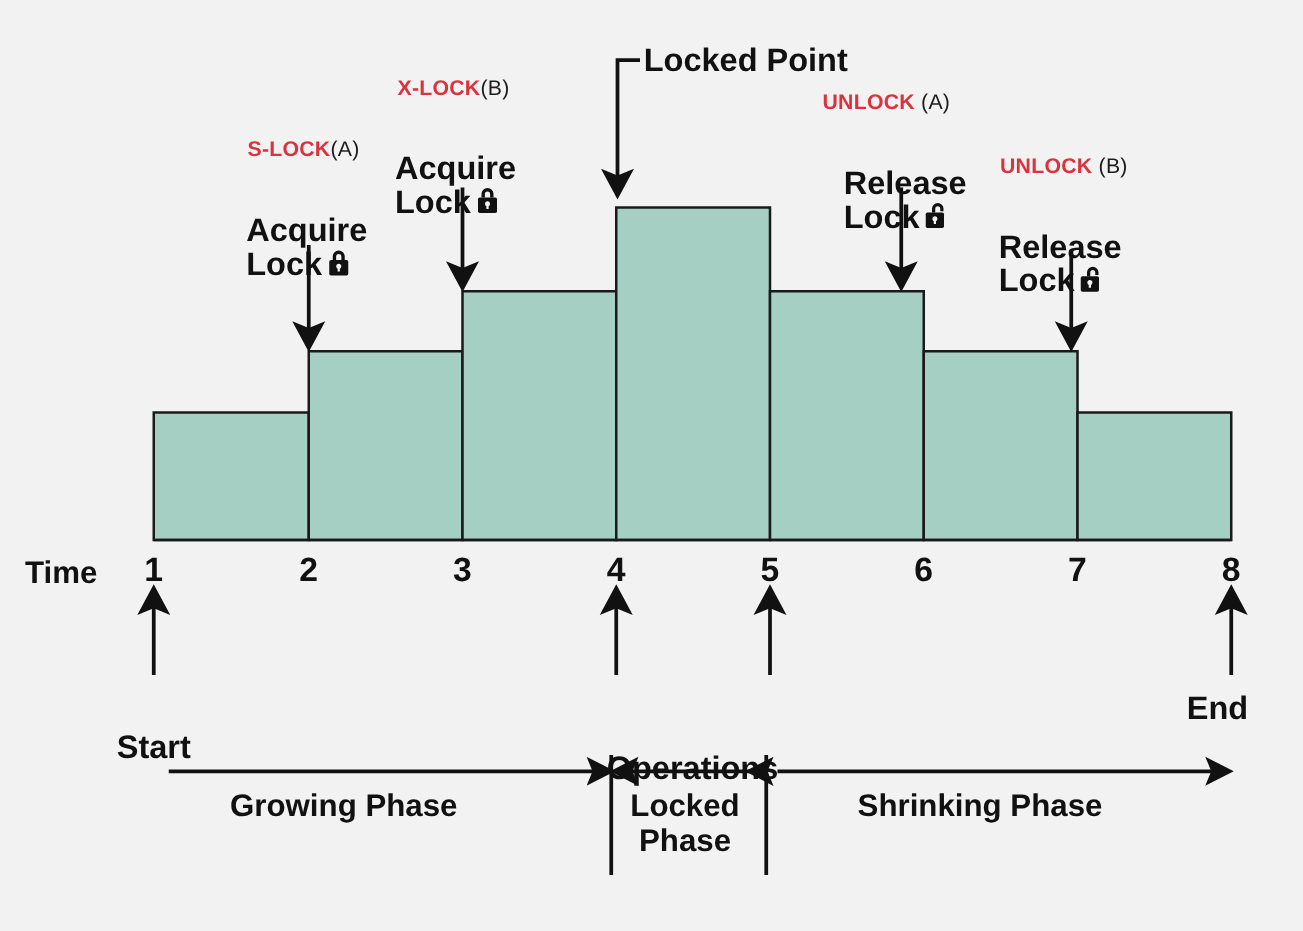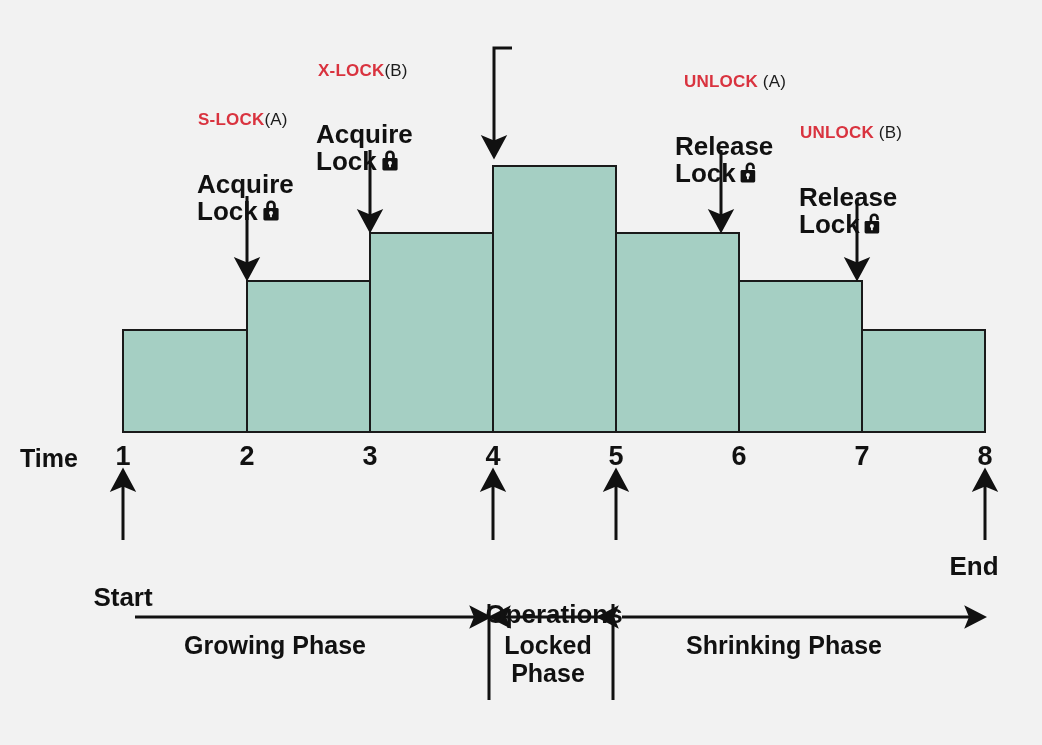--- a/index.html
+++ b/index.html
@@ -133,20 +133,21 @@
       <line x1="613" y1="604" x2="613" y2="700" stroke="#111" stroke-width="3"></line>
 
       <line x1="135" y1="617" x2="483" y2="617" stroke="#111" stroke-width="3" marker-end="url(#arrHeadSm)"></line>
 
       <line x1="605" y1="617" x2="497" y2="617" stroke="#111" stroke-width="3" marker-end="url(#arrHeadSm)" marker-start="url(#arrHeadSm)"></line>
 
       <line x1="622" y1="617" x2="978" y2="617" stroke="#111" stroke-width="3" marker-end="url(#arrHeadSm)"></line>
     </g>
   </svg>
 
+  <div class="locked-point" style="left:515px;top:33px;">Locked Point</div>
 
   <div class="anno-tag" style="left:198px;top:110px;">
     <span>S-LOCK</span><span class="paren">(A)</span>
   </div>
   <div class="anno-body" style="left:197px;top:135px;">
     <div>Acquire</div>
     <div>
       <span>Lock</span><span class="lockglyph">
         <svg width="22" height="24" viewBox="0 0 22 24" aria-hidden="true">
           <path d="M6.2,10 L6.2,7.2 A4.8,4.8 0 0 1 15.8,7.2 L15.8,10 L13.1,10 L13.1,7.2 A2.1,2.1 0 0 0 8.9,7.2 L8.9,10 Z" fill="#111"></path>
@@ -168,21 +169,21 @@
         <svg width="22" height="24" viewBox="0 0 22 24" aria-hidden="true">
           <path d="M6.2,10 L6.2,7.2 A4.8,4.8 0 0 1 15.8,7.2 L15.8,10 L13.1,10 L13.1,7.2 A2.1,2.1 0 0 0 8.9,7.2 L8.9,10 Z" fill="#111"></path>
           <rect x="3.4" y="10" width="15.2" height="12.4" rx="1.4" fill="#111"></rect>
           <circle cx="11" cy="15" r="2" fill="#f2f2f2"></circle>
           <rect x="10.1" y="15" width="1.8" height="4.2" fill="#f2f2f2"></rect>
         </svg>
       </span>
     </div>
   </div>
 
-  <div class="anno-tag" style="left:684px;top:72px;">
+  <div class="anno-tag" style="left:658px;top:72px;">
     <span>UNLOCK</span>&nbsp;<span class="paren">(A)</span>
   </div>
   <div class="anno-body" style="left:675px;top:97px;">
     <div>Release</div>
     <div>
       <span>Lock</span><span class="lockglyph">
         <svg width="22" height="24" viewBox="0 0 22 24" aria-hidden="true">
           <path d="M7.6,10 L7.6,7.0 A4.6,4.6 0 0 1 16.8,7.0 L16.8,9.0 L14.2,9.0 L14.2,7.0 A2.0,2.0 0 0 0 10.2,7.0 L10.2,10 Z" fill="#111"></path>
           <rect x="2.6" y="10" width="14.6" height="12.4" rx="1.4" fill="#111"></rect>
           <circle cx="9.9" cy="15" r="2" fill="#f2f2f2"></circle>

